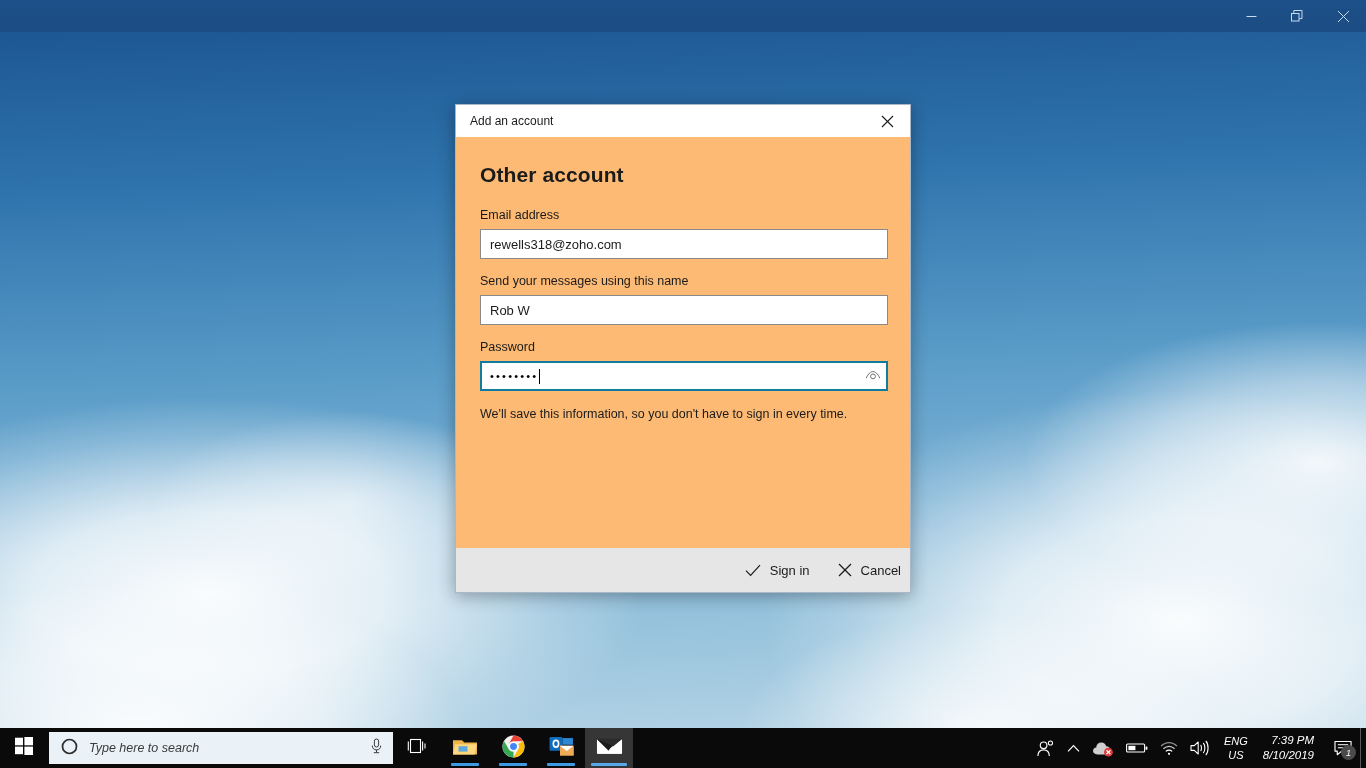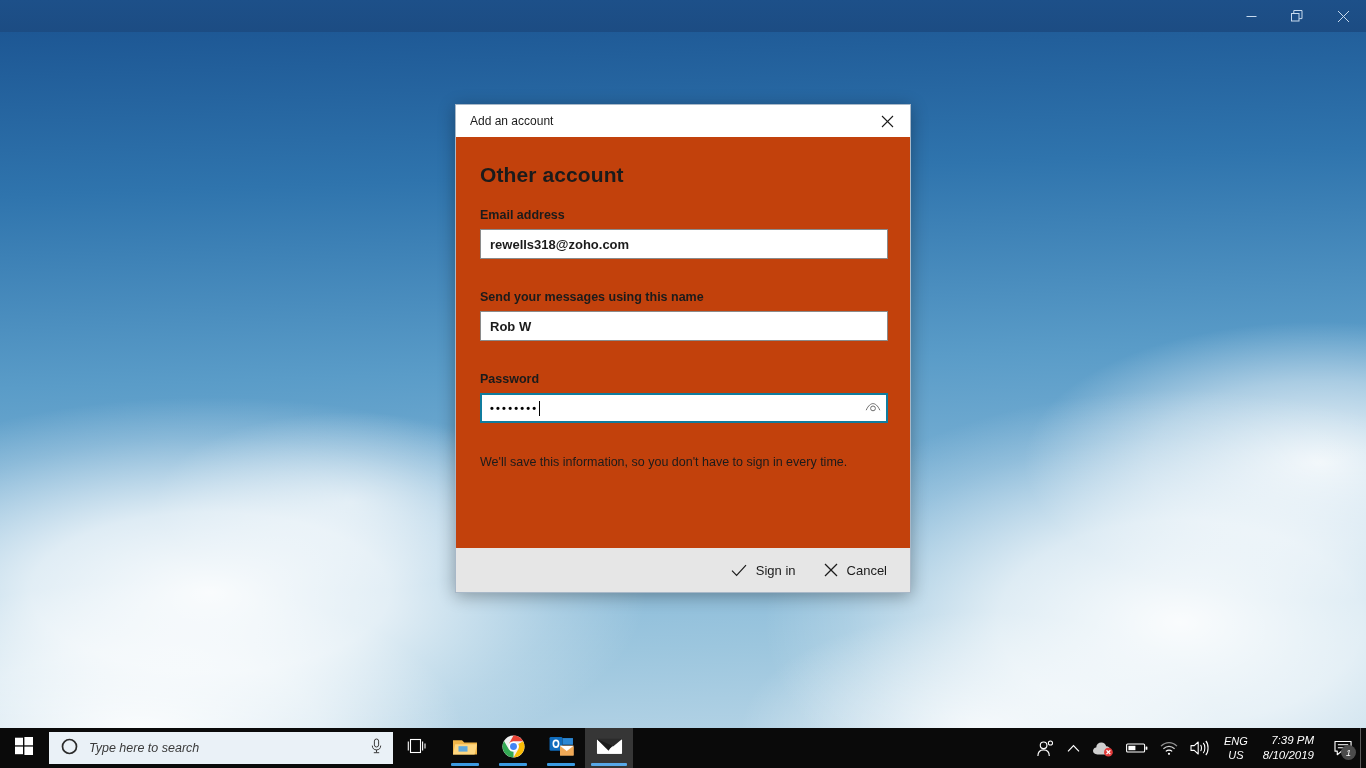--- a/index.html
+++ b/index.html
@@ -37,21 +37,21 @@
       radial-gradient(ellipse 520px 290px at 1180px 590px, rgba(255,255,255,0.95) 0%, rgba(255,255,255,0.7) 35%, rgba(255,255,255,0.2) 64%, rgba(255,255,255,0) 80%),
       radial-gradient(ellipse 380px 180px at 1320px 430px, rgba(255,255,255,0.88) 0%, rgba(255,255,255,0.45) 45%, rgba(255,255,255,0) 78%),
       radial-gradient(ellipse 300px 150px at 980px 700px, rgba(255,255,255,0.8) 0%, rgba(255,255,255,0.3) 50%, rgba(255,255,255,0) 80%),
       radial-gradient(ellipse 260px 120px at 350px 470px, rgba(255,255,255,0.55) 0%, rgba(255,255,255,0) 75%),
       linear-gradient(178deg, #1d5794 0%, #2f74ad 22%, #5a9cc8 48%, #7fb4d6 68%, #9cc6de 86%, #b6d4e6 100%);
   }
 
   
   #dialog {
     position: absolute; left: 455px; top: 104px; width: 456px; height: 489px;
-    background: #c2410c;
+    background: #fdba74;
     border: 1px solid #a8b8c8;
     box-shadow: 0 3px 16px rgba(0,0,0,0.32);
   }
   #dialog-titlebar {
     position: relative; height: 32px; width: 100%;
     background: #ffffff;
   }
   #dialog-title {
     position: absolute; left: 14px; top: 8px;
     font-size: 12px; color: #1b1b1b; line-height: 16px;
@@ -61,21 +61,21 @@
     display: flex; align-items: center; justify-content: center;
     color: #1b1b1b; background: transparent; border: none; cursor: pointer;
   }
   #dialog-body {
     padding: 24px 24px 0 24px;
   }
   #heading {
     font-size: 21px; font-weight: 700; color: #1b1b1b;
     line-height: 28px; margin-bottom: 18px; letter-spacing: 0.1px;
   }
-  .field { margin-bottom: 30px; font-weight: bold; }
+  .field { margin-bottom: 14px; }
   .field-label {
     font-size: 12.5px; color: #1b1b1b; line-height: 17px; margin-bottom: 5px;
   }
   .textbox {
     width: 408px; height: 30px;
     border: 1px solid #8a8a8a; background: #ffffff;
     display: flex; align-items: center;
     padding: 0 9px;
     font-size: 13px; color: #1b1b1b;
   }
@@ -99,21 +99,21 @@
     background: transparent; border: none; cursor: pointer; color: #6e6e6e;
   }
   #help-text {
     font-size: 12.5px; color: #1b1b1b; line-height: 18px;
     width: 380px; margin-top: 12px;
   }
   #dialog-footer {
     position: absolute; left: 0; bottom: 0; width: 100%; height: 44px;
     background: #e6e6e6;
     display: flex; align-items: center; justify-content: flex-end;
-    padding-right: 14px; gap: 10px;
+    gap: 10px;
   }
   .footer-btn {
     display: flex; align-items: center; gap: 9px;
     background: transparent; border: none; cursor: pointer;
     font-size: 13px; color: #1b1b1b;
     padding: 5px 9px;
     font-family: "Liberation Sans", sans-serif;
   }
   .footer-btn svg { display:block; }
 

